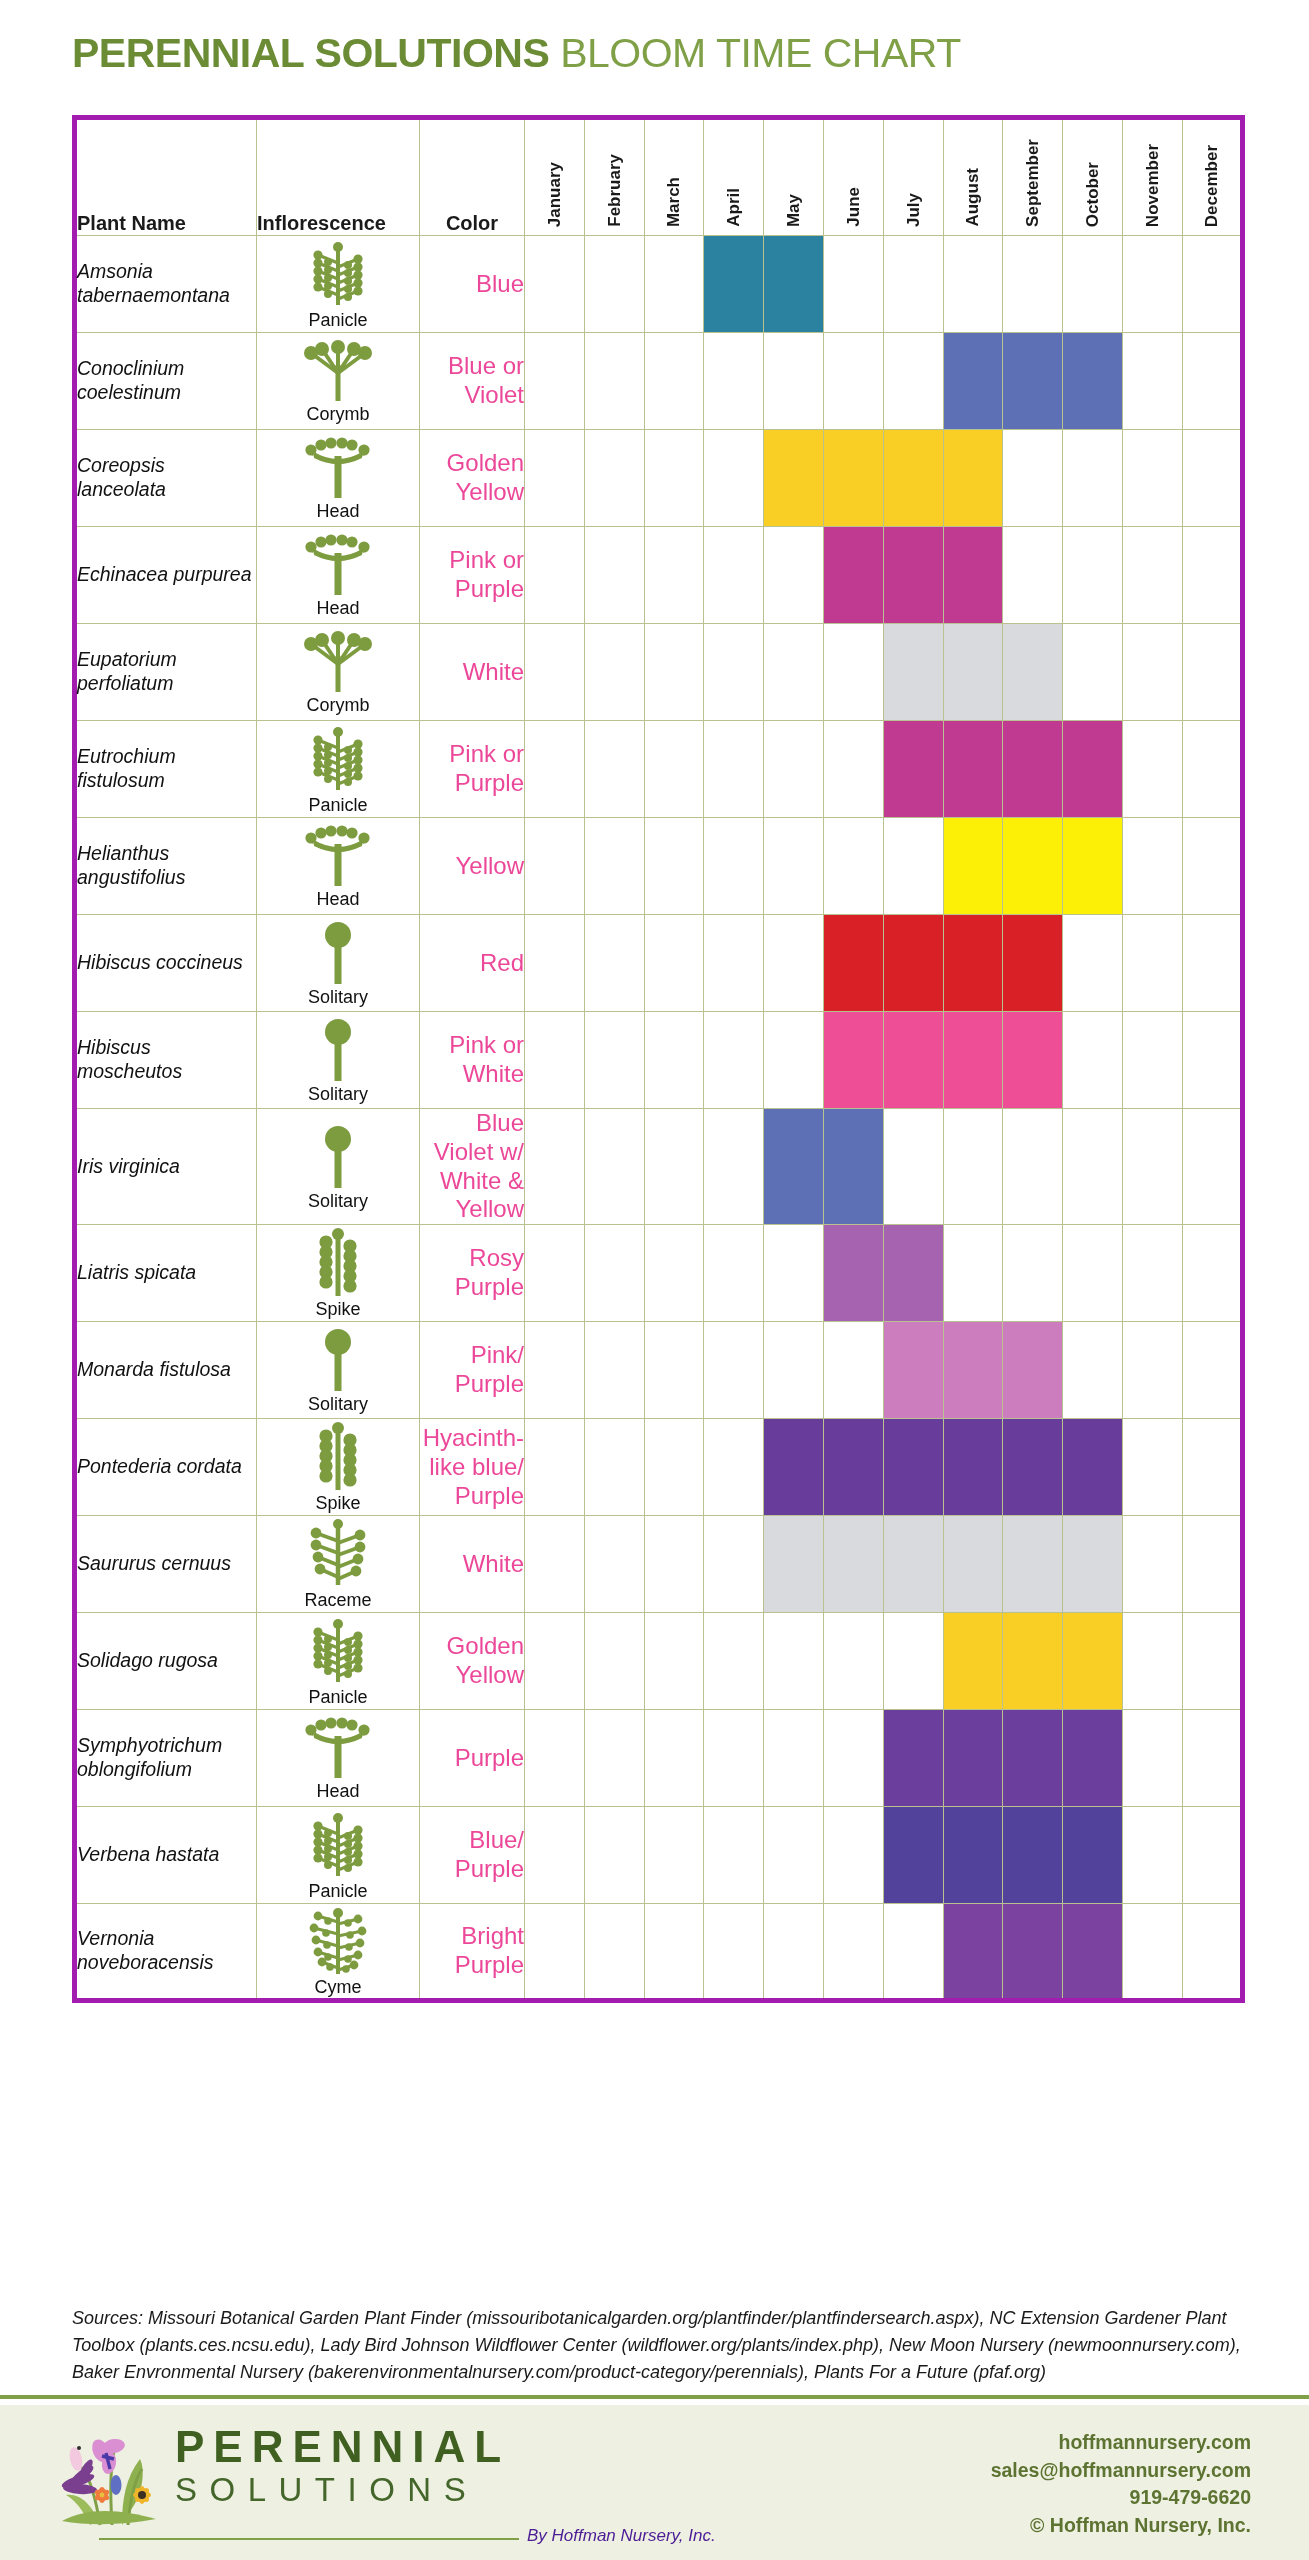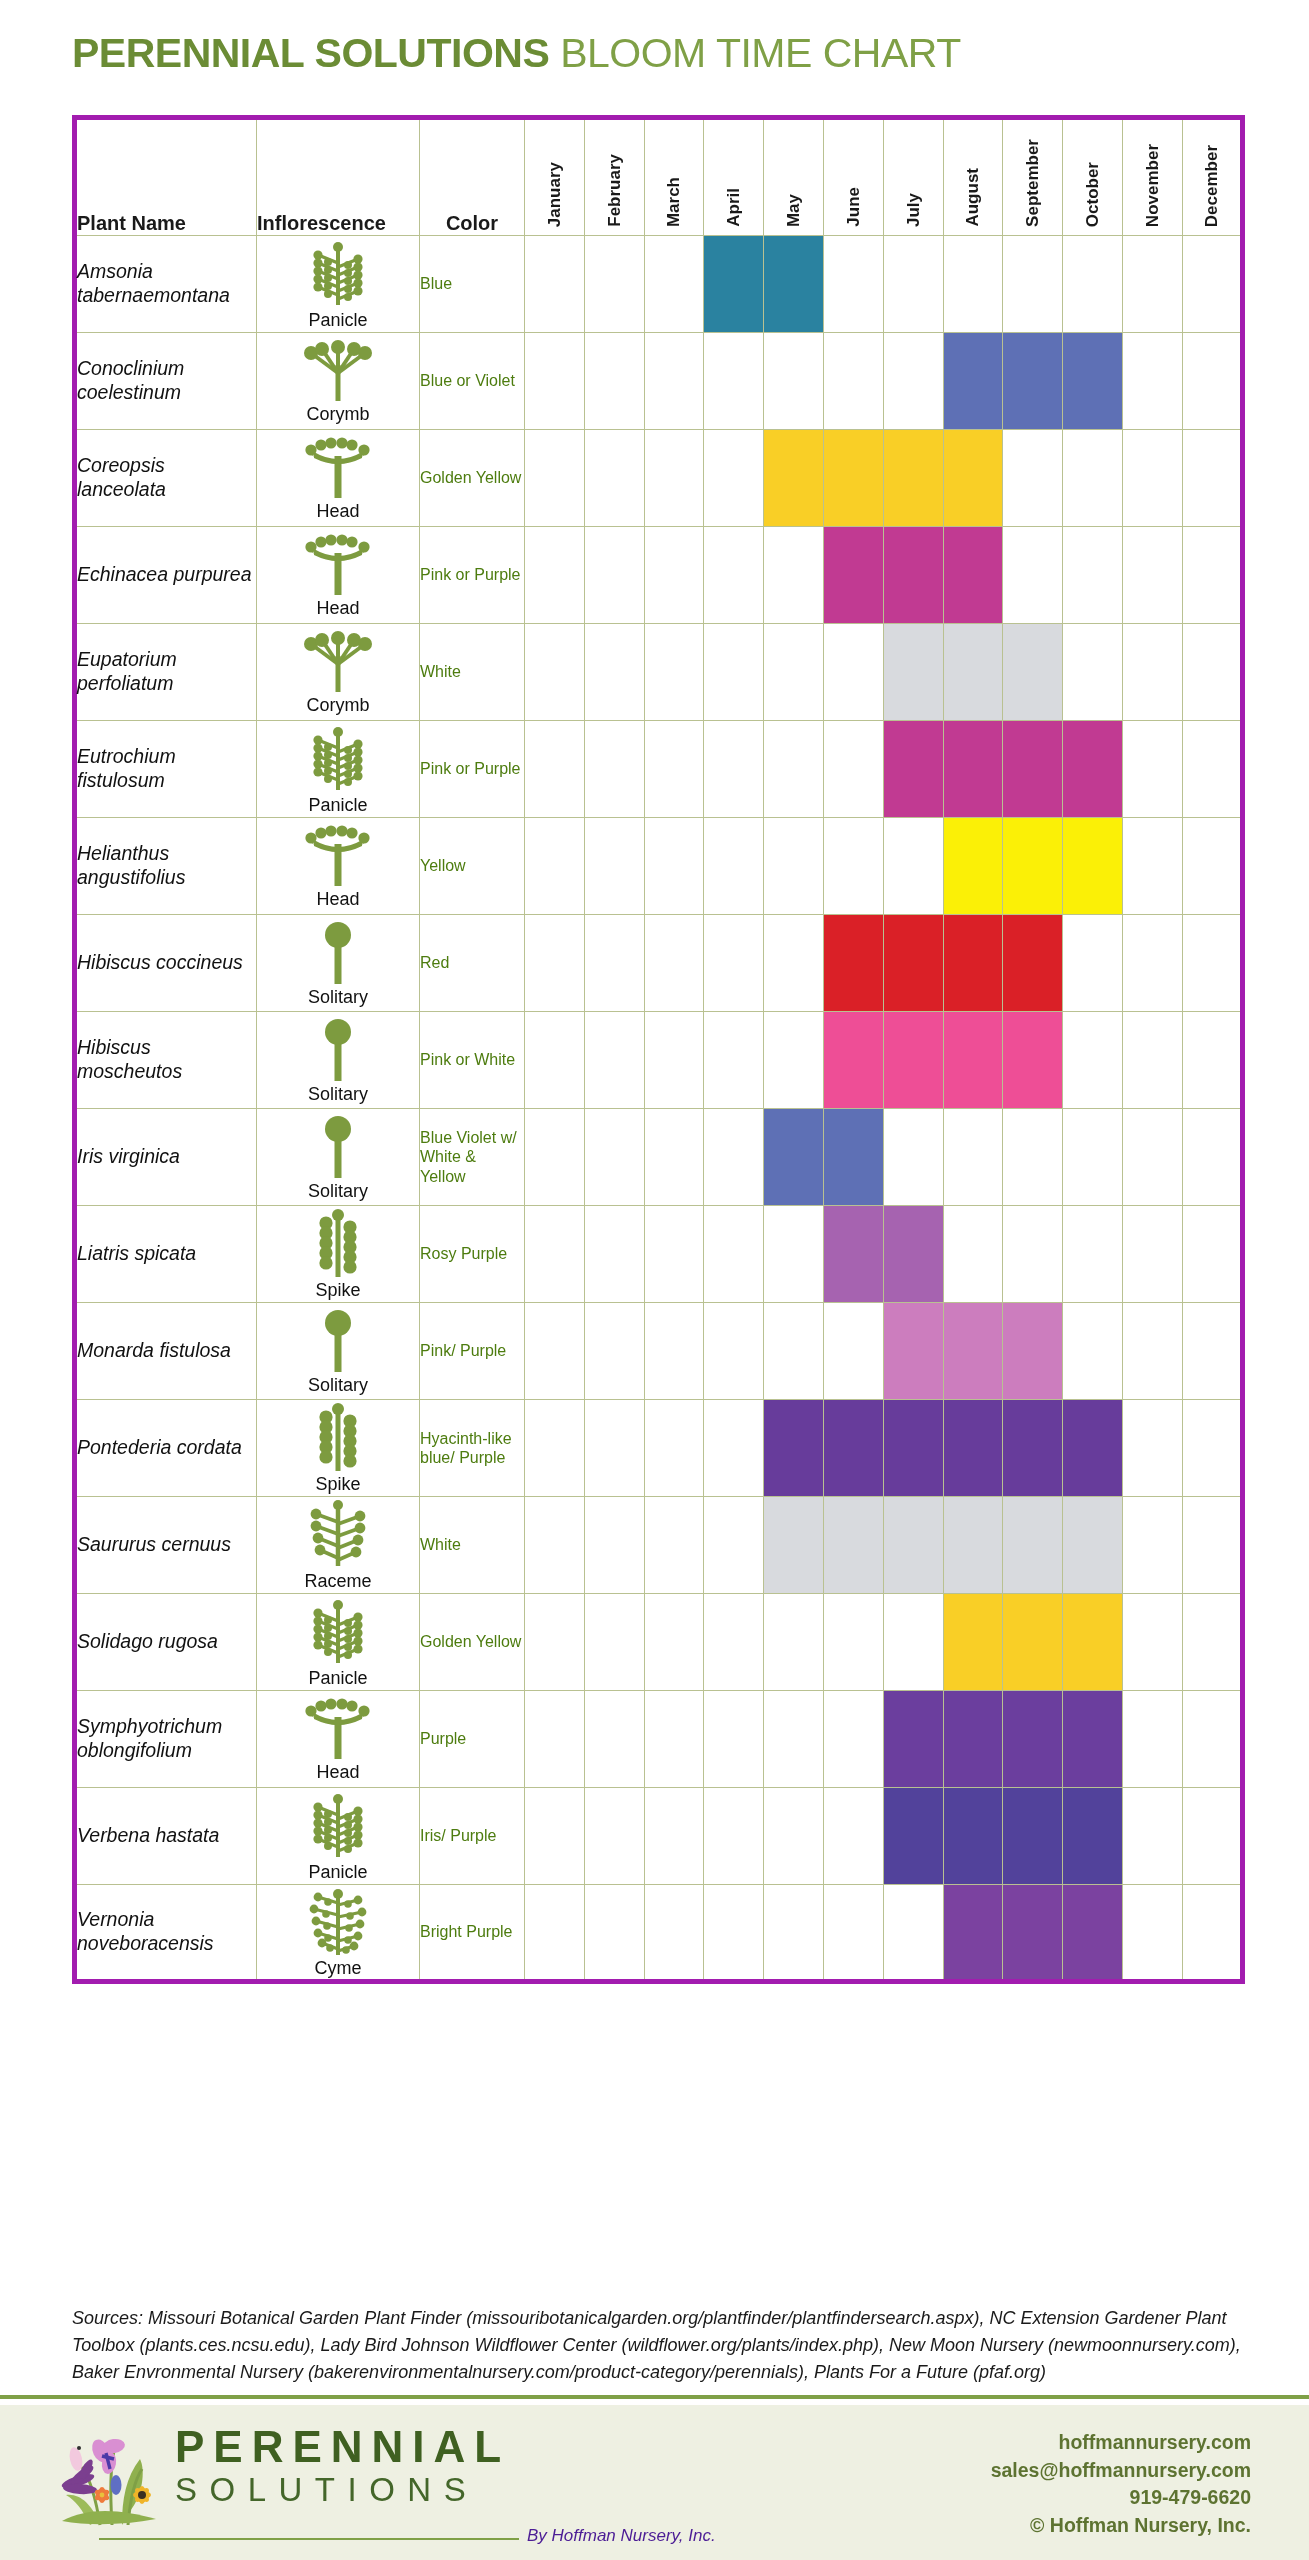--- a/index.html
+++ b/index.html
@@ -59,22 +59,22 @@
   td.plant-name {
     padding:0 8px 0 11px;
     font-style:italic; font-size:19.5px; color:#111;
     line-height:1.22; vertical-align:middle;margin-left:23px;
   }
   td.inflo { vertical-align:middle; text-align:center; position:relative; }
   .inflo-inner{ display:flex; flex-direction:column; align-items:center; justify-content:center; gap:1px; }
   .inflo-inner svg { display:block; }
   .inflo-label { font-size:18px; color:#111; line-height:1; margin-top:1px; }
   td.color-cell {
-    text-align:left; vertical-align:middle;
-    font-size:16px; color:#4d7c0f; line-height:1.2; padding:0 3px;
+    text-align:right; vertical-align:middle;
+    font-size:24px; color:#ec4899; line-height:1.2; padding:0 3px;
   }
   td.m { padding:0; }
 
   
   .sources {
     position:absolute; left:72px; top:2305px; width:1180px;
     font-style:italic; font-size:18px; line-height:1.5; color:#1a1a1a;
   }
 
   
@@ -847,21 +847,21 @@
                     <circle cx="14" cy="48" r="4.6" fill="#7d9b3f"></circle>
                     <circle cx="54" cy="52" r="4.6" fill="#7d9b3f"></circle>
                     <circle cx="24" cy="55" r="4" fill="#7d9b3f"></circle>
                     <circle cx="44" cy="58" r="4" fill="#7d9b3f"></circle>
                     <circle cx="34" cy="8" r="5" fill="#7d9b3f"></circle>
                   </svg>
                 </span>
                 <span class="inflo-label">Panicle</span>
               </div>
             </td>
-            <td class="color-cell">Iris/ Purple</td>
+            <td class="color-cell">Blue/ Purple</td>
             <td class="m"></td>
             <td class="m"></td>
             <td class="m"></td>
             <td class="m"></td>
             <td class="m"></td>
             <td class="m"></td>
             <td class="m" style="background: rgb(82, 66, 155);"></td>
             <td class="m" style="background: rgb(82, 66, 155);"></td>
             <td class="m" style="background: rgb(82, 66, 155);"></td>
             <td class="m" style="background: rgb(82, 66, 155);"></td>

